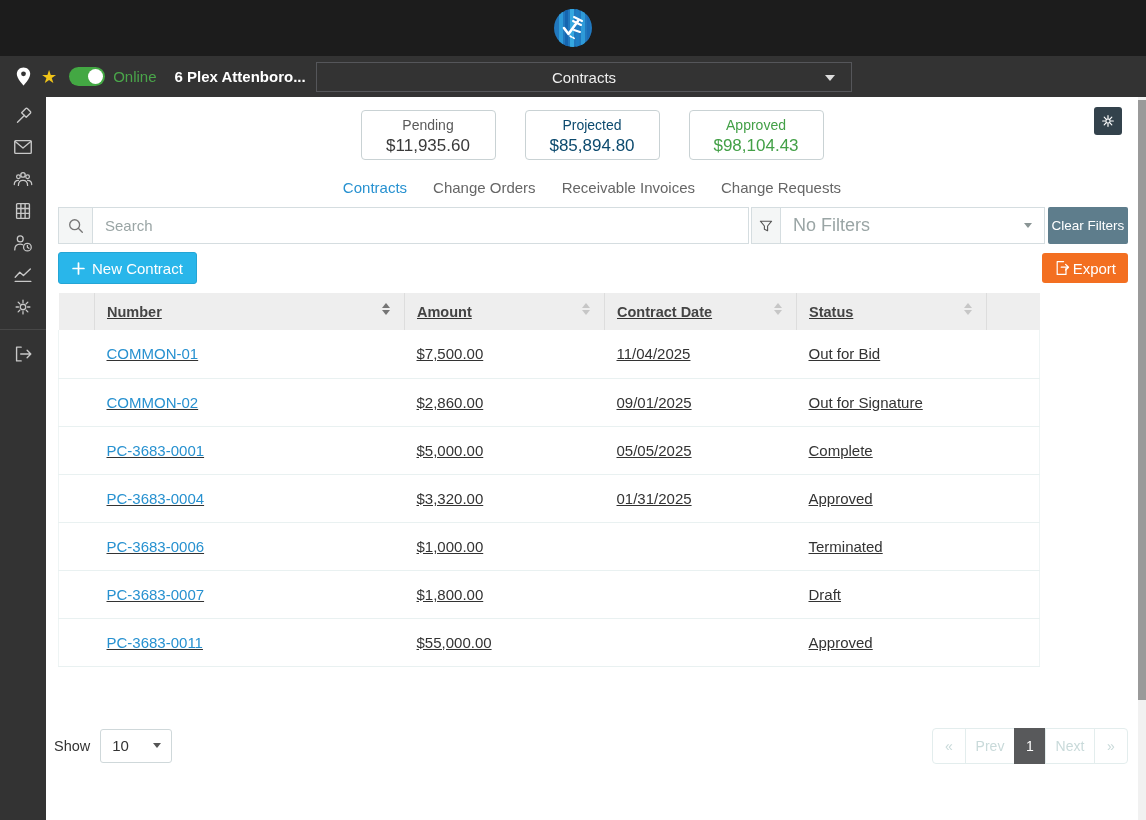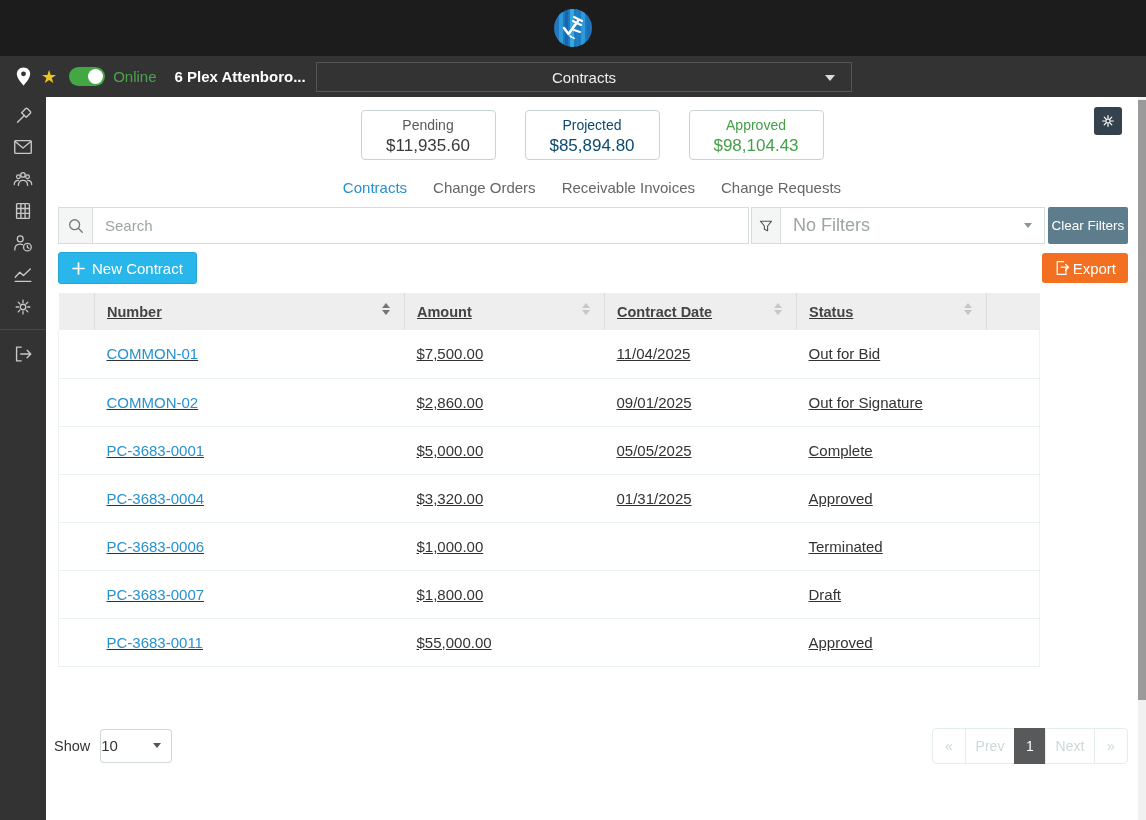--- a/index.html
+++ b/index.html
@@ -94,21 +94,21 @@
     border-right:4px solid transparent; border-top:5px solid currentColor; }
   .grid tbody tr { height:48px; border-bottom:1px solid #e9f1f1; }
   .grid tbody { border-left:1px solid #eef4f4; border-right:1px solid #eef4f4; }
   .grid td { font-size:15px; color:#333; padding-left:12px; }
   .grid td a { color:#2791d0; text-decoration:none; cursor:pointer; }
   
   .footer-row { position:absolute; top:630px; left:8px; right:10px; height:37px;
     display:flex; align-items:center; justify-content:space-between; }
   .show-group { display:flex; align-items:center; gap:10px; font-size:14.5px; color:#333; }
   .page-size-select { width:72px; height:34px; border:1px solid #cfd8da; border-radius:3px;
-    display:flex; align-items:center; padding:0 0; font-size:15px; color:#333;
+    display:flex; align-items:center; padding:0 11px; font-size:15px; color:#333;
     position:relative; cursor:pointer; background:#fff; }
   .page-size-select .caret { position:absolute; right:10px; color:#555;
     border-left-width:4px; border-right-width:4px; border-top-width:5px; }
   .pagination { display:flex; }
   .page-btn { height:36px; background:#fff; border:1px solid #e3eded; color:#c9dada;
     font-size:14px; display:flex; align-items:center; justify-content:center;
     margin-left:-1px; cursor:pointer; font-family:"Liberation Sans",sans-serif; }
   .page-btn.glyph { width:34px; }
   .page-btn.word { width:50px; }
   .page-btn.current { width:32px; background:#58595b; border-color:#58595b; color:#fff; }

